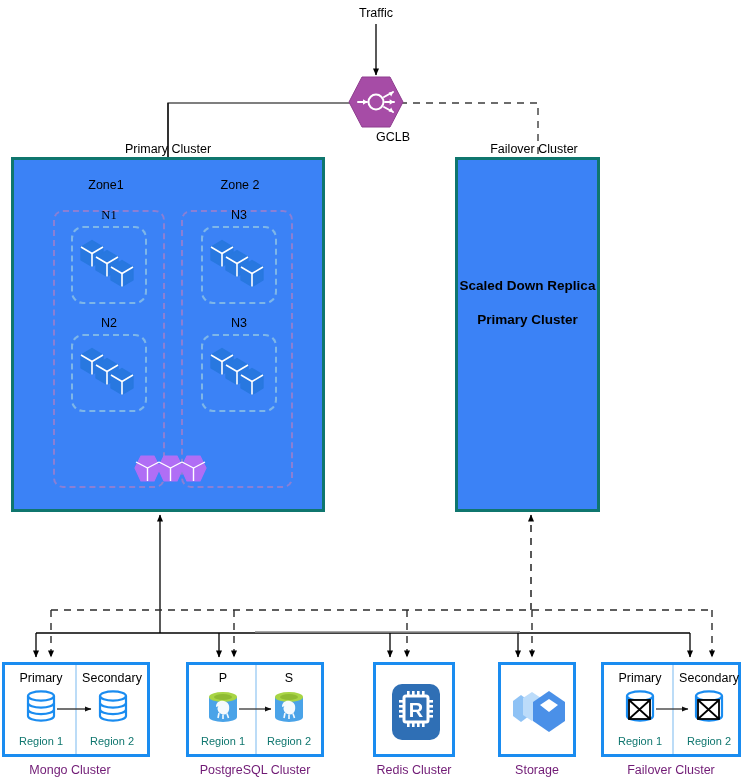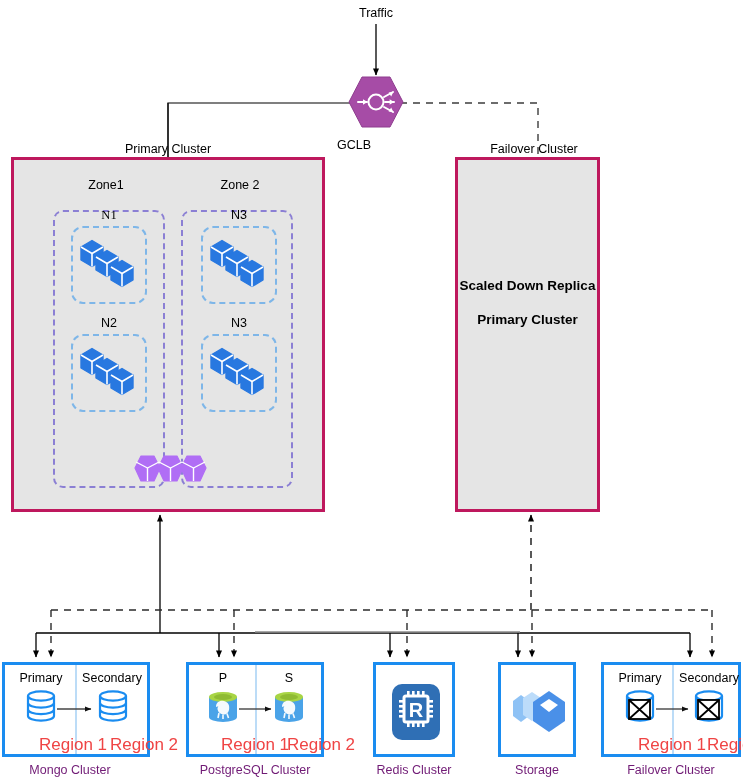--- a/index.html
+++ b/index.html
@@ -16,22 +16,22 @@
     background:#ffffff;
   }
   #wires{position:absolute;left:0;top:0;width:743px;height:781px;pointer-events:none;}
 
   .lbl{position:absolute;font-size:12.5px;line-height:14px;color:#000;white-space:nowrap;}
   .lbl.c{transform:translateX(-50%);}
 
   
   .panel{
     position:absolute;
-    border:3px solid #be185d;
-    background:#e5e5e5;
+    border:3px solid #0f766e;
+    background:#3b82f6;
     box-sizing:border-box;
   }
   .panel-title{
     position:absolute;
     font-size:12.5px;
     color:#000;
     white-space:nowrap;
     transform:translateX(-50%);
   }
   .replica-text{
@@ -98,25 +98,24 @@
   }
   .cell-top{
     position:absolute;
     font-size:12.5px;
     white-space:nowrap;
     transform:translateX(-50%);
     color:#000;
   }
   .cell-bot{
     position:absolute;
-    font-size:17px;
-    white-space:nowrap;
-    transform:translateX(-50%);
-    color:#ef4444;
-    margin-left:32px;
+    font-size:11px;
+    white-space:nowrap;
+    transform:translateX(-50%);
+    color:#0f766e;
   }
   .dbicon{position:absolute;}
   .gclb-cap{
     position:absolute;
     font-size:12.5px;
     transform:translateX(-50%);
     color:#000;
     white-space:nowrap;
   }
   .gclb{position:absolute;}
@@ -195,21 +194,21 @@
         <path d="M36,31 L45,36"></path>
       </g>
       <g fill="#ffffff">
         <path d="M19.5,26 L15,23.2 L15,28.8 z"></path>
         <path d="M46,26 L41.6,23.2 L41.6,28.8 z"></path>
         <path d="M45.4,15.8 L40.6,16.6 L43.2,20.4 z"></path>
         <path d="M45.4,36.2 L40.6,35.4 L43.2,31.6 z"></path>
       </g>
     </svg>
   </div>
-  <div class="gclb-cap" style="left:354px;top:130px;margin-top:8px;">GCLB</div>
+  <div class="gclb-cap" style="left:393px;top:130px;">GCLB</div>
 
   <div class="panel-title" style="left:168px;top:142px;">Primary Cluster</div>
   <div class="panel" style="left:11px;top:157px;width:314px;height:355px;">
 
     <div class="zone-title" style="left:92px;top:18px;">Zone1</div>
     <div class="zone" style="left:39px;top:50px;width:112px;height:278px;"></div>
 
     <div class="node-title" style="left:95px;top:48px;font-family:Liberation Serif, serif;">N1</div>
     <div class="node" style="left:57px;top:66px;width:76px;height:78px;"></div>
     <div class="pods" style="left:65px;top:76px;">

